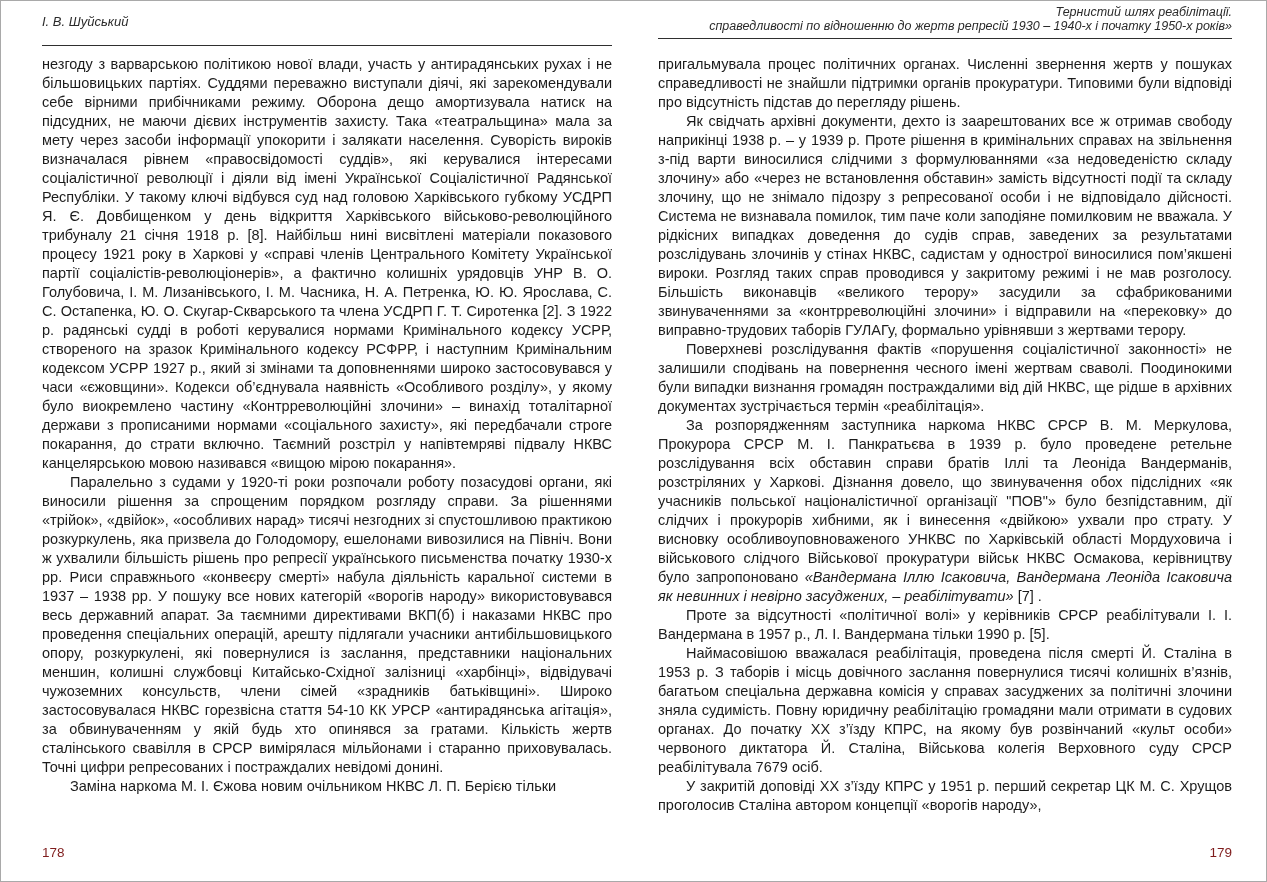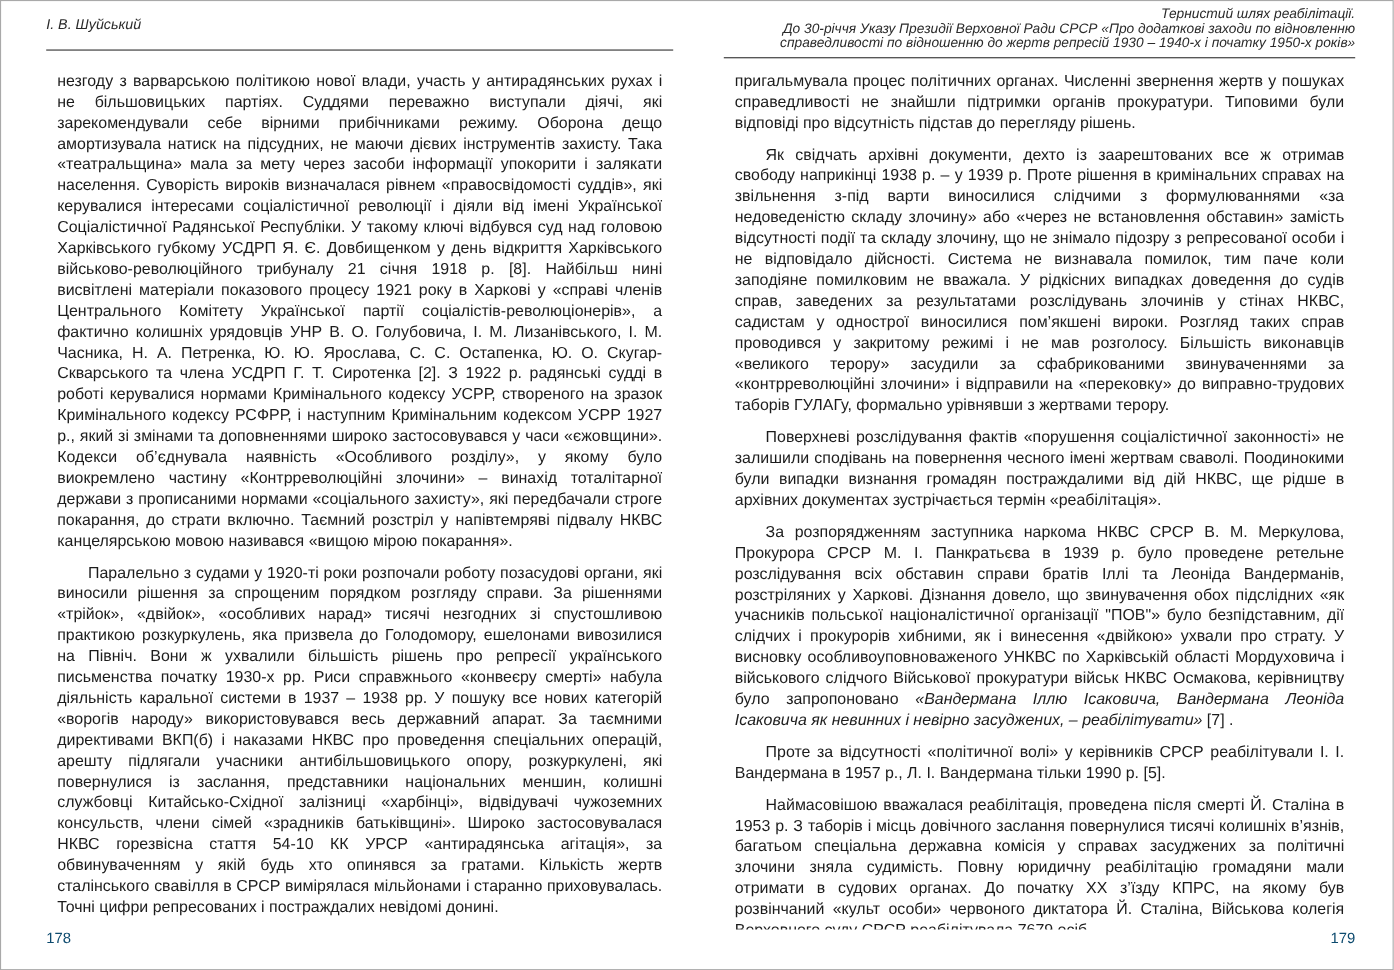--- a/index.html
+++ b/index.html
@@ -58,55 +58,55 @@
     top: 55px;
     left: 0;
     right: 0;
     height: 790px;
     overflow: hidden;
     font-size: 14.5px;
     line-height: 19px;
     text-align: justify;
   }
   .para {
-    margin: 10px;
+    margin: 0;
     padding: 0;
   }
   .para.indent { text-indent: 28px; }
   .seg-italic { font-style: italic; }
 
   .page-num {
     position: absolute;
     top: 845px;
     font-size: 13.5px;
-    color: #0c4a6e;
+    color: #7f1d1d;
   }
   .page-num-left  { left: 0; }
   .page-num-right { right: 0; }
 </style>
 </head>
 <body>
 
 <div class="frame"></div>
 
 <div class="page page-left">
   <div class="running-header header-left">
     <span>І. В. Шуйський</span>
   </div>
   <div class="body-text">
     <p class="para">незгоду з варварською політикою нової влади, участь у антирадянських рухах і не більшовицьких партіях. Суддями переважно виступали діячі, які зарекомендували себе вірними прибічниками режиму. Оборона дещо амортизувала натиск на підсудних, не маючи дієвих інструментів захисту. Така «театральщина» мала за мету через засоби інформації упокорити і залякати населення. Суворість вироків визначалася рівнем «правосвідомості суддів», які керувалися інтересами соціалістичної революції і діяли від імені Української Соціалістичної Радянської Республіки. У такому ключі відбувся суд над головою Харківського губкому УСДРП Я. Є. Довбищенком у день відкриття Харківського військово-революційного трибуналу 21 січня 1918 р. [8]. Найбільш нині висвітлені матеріали показового процесу 1921 року в Харкові у «справі членів Центрального Комітету Української партії соціалістів-революціонерів», а фактично колишніх урядовців УНР В. О. Голубовича, І. М. Лизанівського, І. М. Часника, Н. А. Петренка, Ю. Ю. Ярослава, С. С. Остапенка, Ю. О. Скугар-Скварського та члена УСДРП Г. Т. Сиротенка [2]. З 1922 р. радянські судді в роботі керувалися нормами Кримінального кодексу УСРР, створеного на зразок Кримінального кодексу РСФРР, і наступним Кримінальним кодексом УСРР 1927 р., який зі змінами та доповненнями широко застосовувався у часи «єжовщини». Кодекси об’єднувала наявність «Особливого розділу», у якому було виокремлено частину «Контрреволюційні злочини» – винахід тоталітарної держави з прописаними нормами «соціального захисту», які передбачали строге покарання, до страти включно. Таємний розстріл у напівтемряві підвалу НКВС канцелярською мовою називався «вищою мірою покарання».</p>
     <p class="para indent">Паралельно з судами у 1920-ті роки розпочали роботу позасудові органи, які виносили рішення за спрощеним порядком розгляду справи. За рішеннями «трійок», «двійок», «особливих нарад» тисячі незгодних зі спустошливою практикою розкуркулень, яка призвела до Голодомору, ешелонами вивозилися на Північ. Вони ж ухвалили більшість рішень про репресії українського письменства початку 1930-х рр. Риси справжнього «конвеєру смерті» набула діяльність каральної системи в 1937 – 1938 рр. У пошуку все нових категорій «ворогів народу» використовувався весь державний апарат. За таємними директивами ВКП(б) і наказами НКВС про проведення спеціальних операцій, арешту підлягали учасники антибільшовицького опору, розкуркулені, які повернулися із заслання, представники національних меншин, колишні службовці Китайсько-Східної залізниці «харбінці», відвідувачі чужоземних консульств, члени сімей «зрадників батьківщині». Широко застосовувалася НКВС горезвісна стаття 54-10 КК УРСР «антирадянська агітація», за обвинуваченням у якій будь хто опинявся за гратами. Кількість жертв сталінського свавілля в СРСР вимірялася мільйонами і старанно приховувалась. Точні цифри репресованих і постраждалих невідомі донині.</p>
+    <p class="para indent">Заміна наркома М. І. Єжова новим очільником НКВС Л. П. Берією тільки</p>
   </div>
   <div class="page-num page-num-left">178</div>
 </div>
 
 <div class="page page-right">
   <div class="running-header header-right">
     <div class="hl">Тернистий шлях реабілітації.</div>
-    <div class="hl">До 30-річчя Указу Президії Верховної Ради СРСР «Про додаткові заходи по відновленню</div>
     <div class="hl">справедливості по відношенню до жертв репресій 1930 – 1940-х і початку 1950-х років»</div>
   </div>
   <div class="body-text">
     <p class="para">пригальмувала процес політичних органах. Численні звернення жертв у пошуках справедливості не знайшли підтримки органів прокуратури. Типовими були відповіді про відсутність підстав до перегляду рішень.</p>
     <p class="para indent">Як свідчать архівні документи, дехто із заарештованих все ж отримав свободу наприкінці 1938 р. – у 1939 р. Проте рішення в кримінальних справах на звільнення з-під варти виносилися слідчими з формулюваннями «за недоведеністю складу злочину» або «через не встановлення обставин» замість відсутності події та складу злочину, що не знімало підозру з репресованої особи і не відповідало дійсності. Система не визнавала помилок, тим паче коли заподіяне помилковим не вважала. У рідкісних випадках доведення до судів справ, заведених за результатами розслідувань злочинів у стінах НКВС, садистам у однострої виносилися пом’якшені вироки. Розгляд таких справ проводився у закритому режимі і не мав розголосу. Більшість виконавців «великого терору» засудили за сфабрикованими звинуваченнями за «контрреволюційні злочини» і відправили на «перековку» до виправно-трудових таборів ГУЛАГу, формально урівнявши з жертвами терору.</p>
     <p class="para indent">Поверхневі розслідування фактів «порушення соціалістичної законності» не залишили сподівань на повернення чесного імені жертвам сваволі. Поодинокими були випадки визнання громадян постраждалими від дій НКВС, ще рідше в архівних документах зустрічається термін «реабілітація».</p>
     <p class="para indent"><span>За розпорядженням заступника наркома НКВС СРСР В. М. Меркулова, Прокурора СРСР М. І. Панкратьєва в 1939 р. було проведене ретельне розслідування всіх обставин справи братів Іллі та Леоніда Вандерманів, розстріляних у Харкові. Дізнання довело, що звинувачення обох підслідних «як учасників польської націоналістичної організації "ПОВ"» було безпідставним, дії слідчих і прокурорів хибними, як і винесення «двійкою» ухвали про страту. У висновку особливоуповноваженого УНКВС по Харківській області Мордуховича і військового слідчого Військової прокуратури військ НКВС Осмакова, керівництву було запропоновано </span><span class="seg-italic">«Вандермана Іллю Ісаковича, Вандермана Леоніда Ісаковича як невинних і невірно засуджених, – реабілітувати»</span><span> [7] .</span></p>
     <p class="para indent">Проте за відсутності «політичної волі» у керівників СРСР реабілітували І. І. Вандермана в 1957 р., Л. І. Вандермана тільки 1990 р. [5].</p>
     <p class="para indent">Наймасовішою вважалася реабілітація, проведена після смерті Й. Сталіна в 1953 р. З таборів і місць довічного заслання повернулися тисячі колишніх в’язнів, багатьом спеціальна державна комісія у справах засуджених за політичні злочини зняла судимість. Повну юридичну реабілітацію громадяни мали отримати в судових органах. До початку ХХ з’їзду КПРС, на якому був розвінчаний «культ особи» червоного диктатора Й. Сталіна, Військова колегія Верховного суду СРСР реабілітувала 7679 осіб.</p>
     <p class="para indent">У закритій доповіді ХХ з’їзду КПРС у 1951 р. перший секретар ЦК М. С. Хрущов проголосив Сталіна автором концепції «ворогів народу»,</p>

